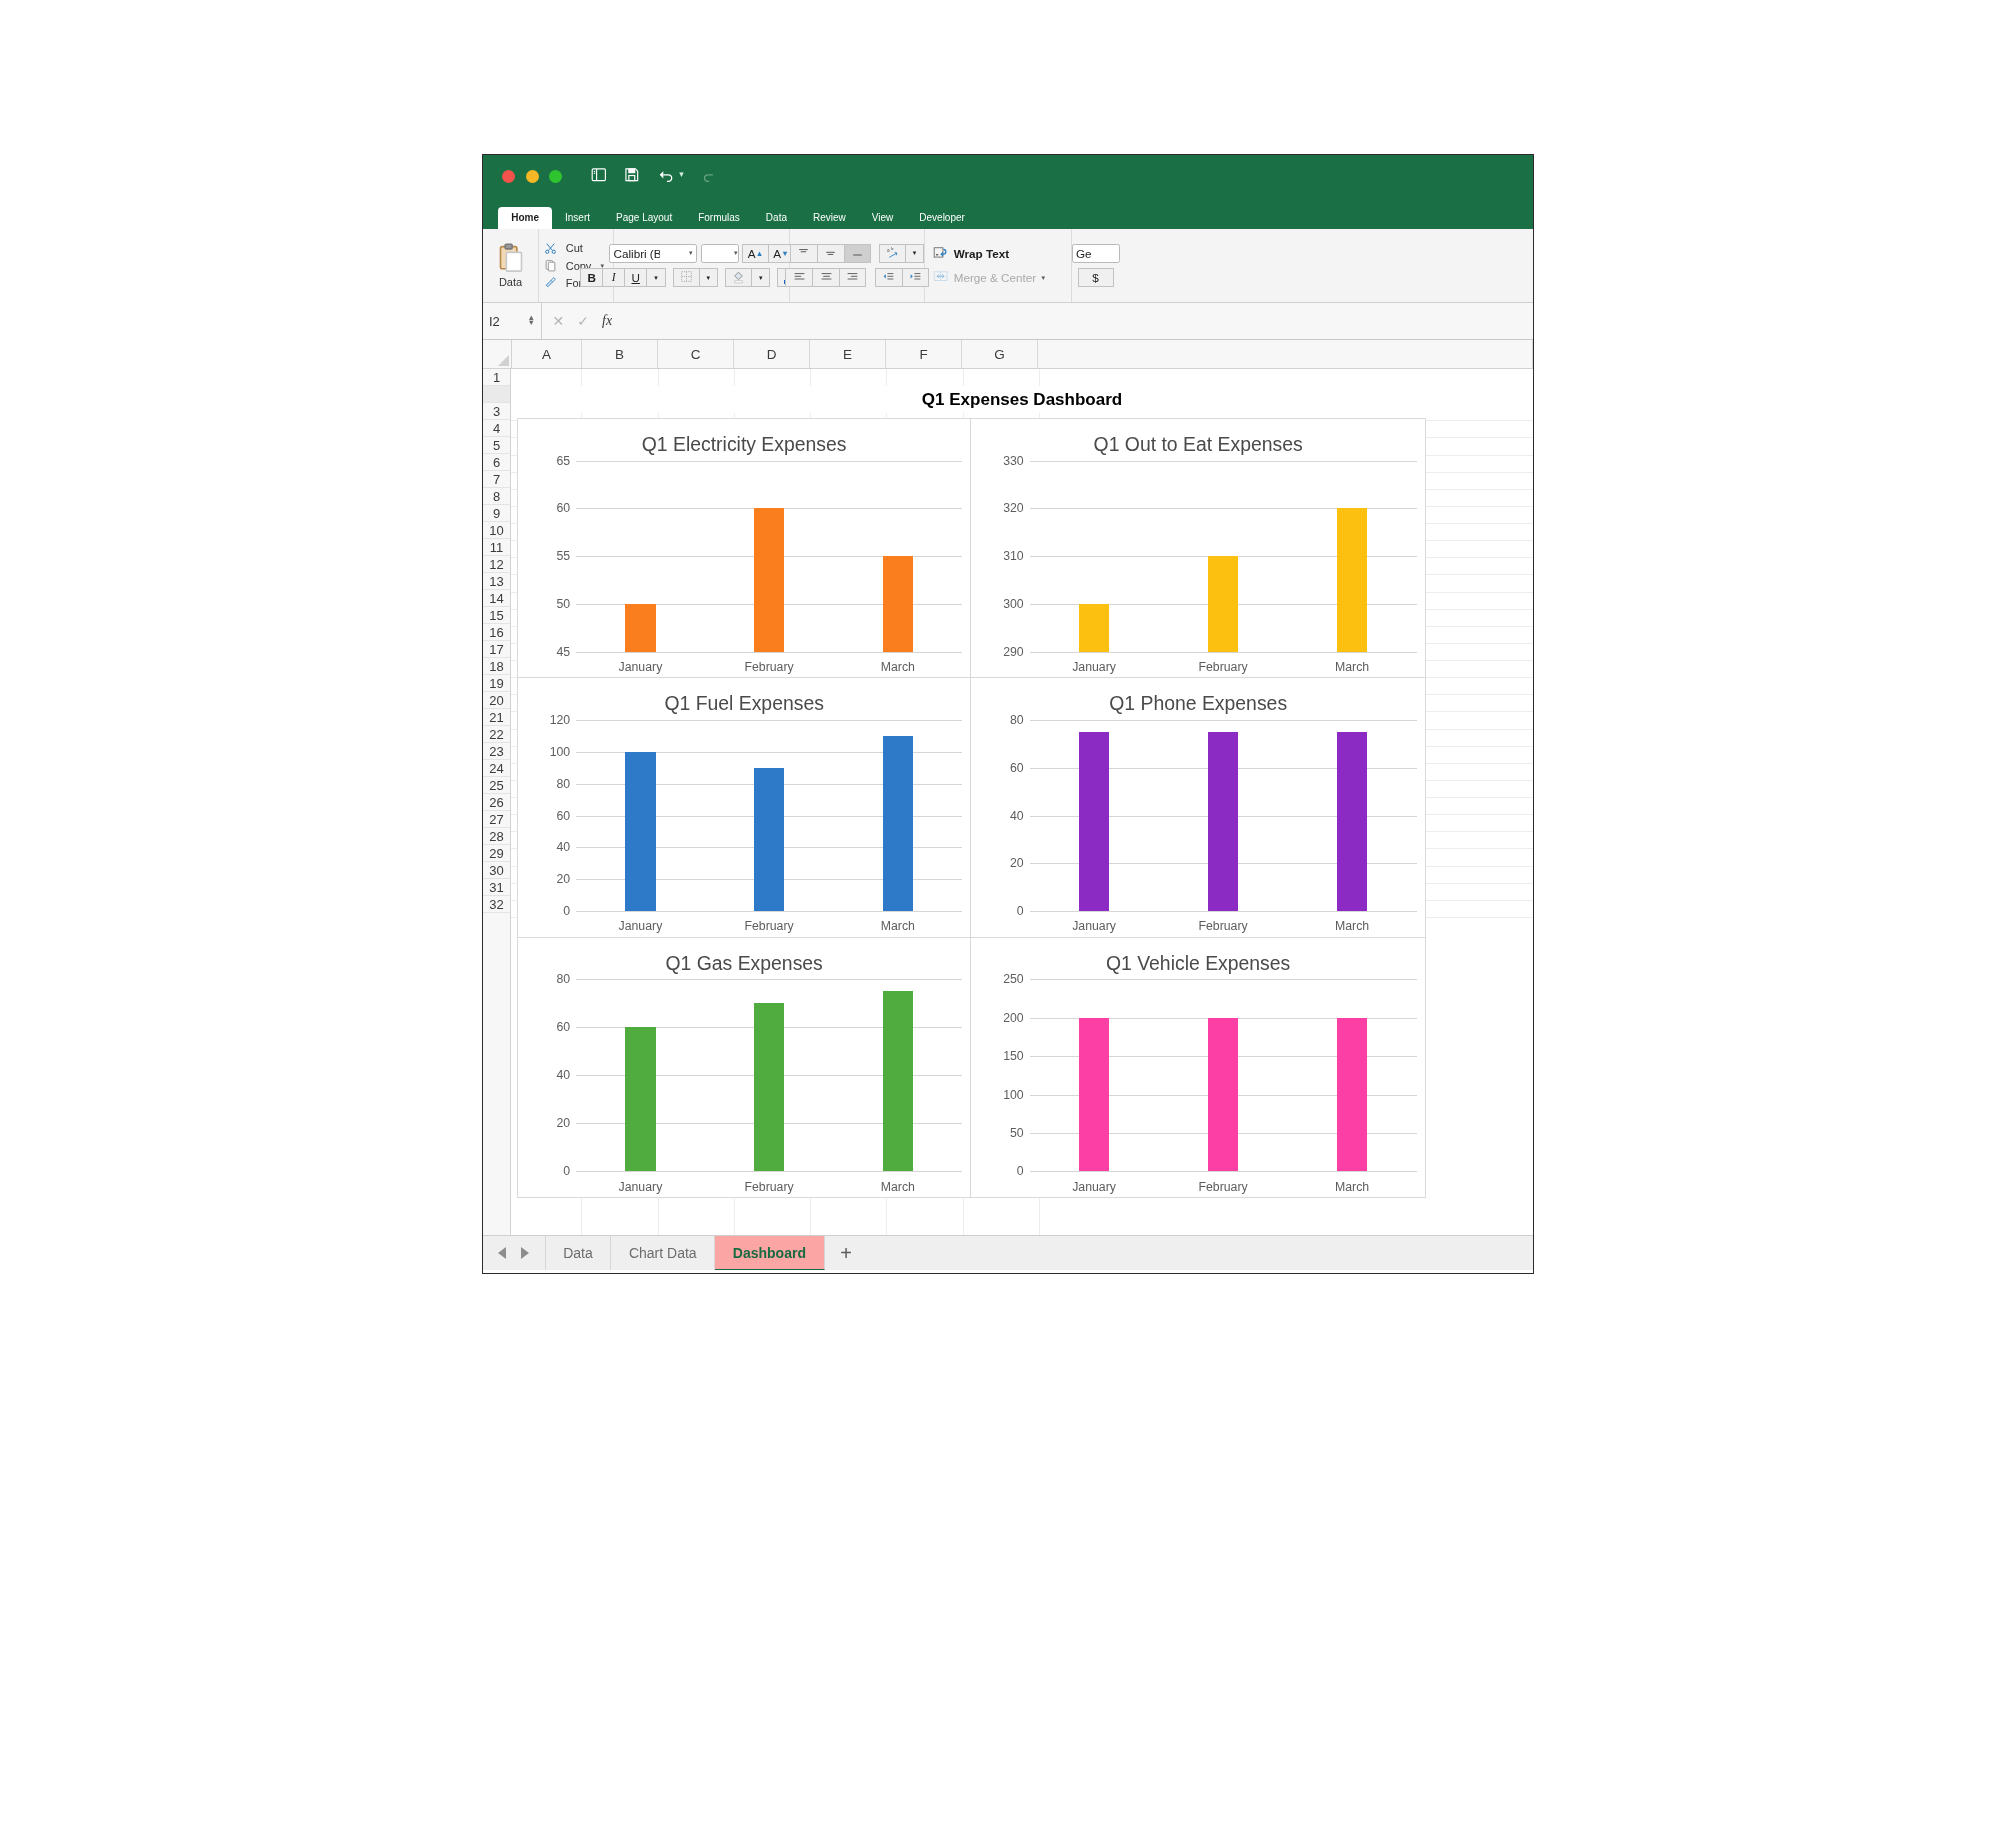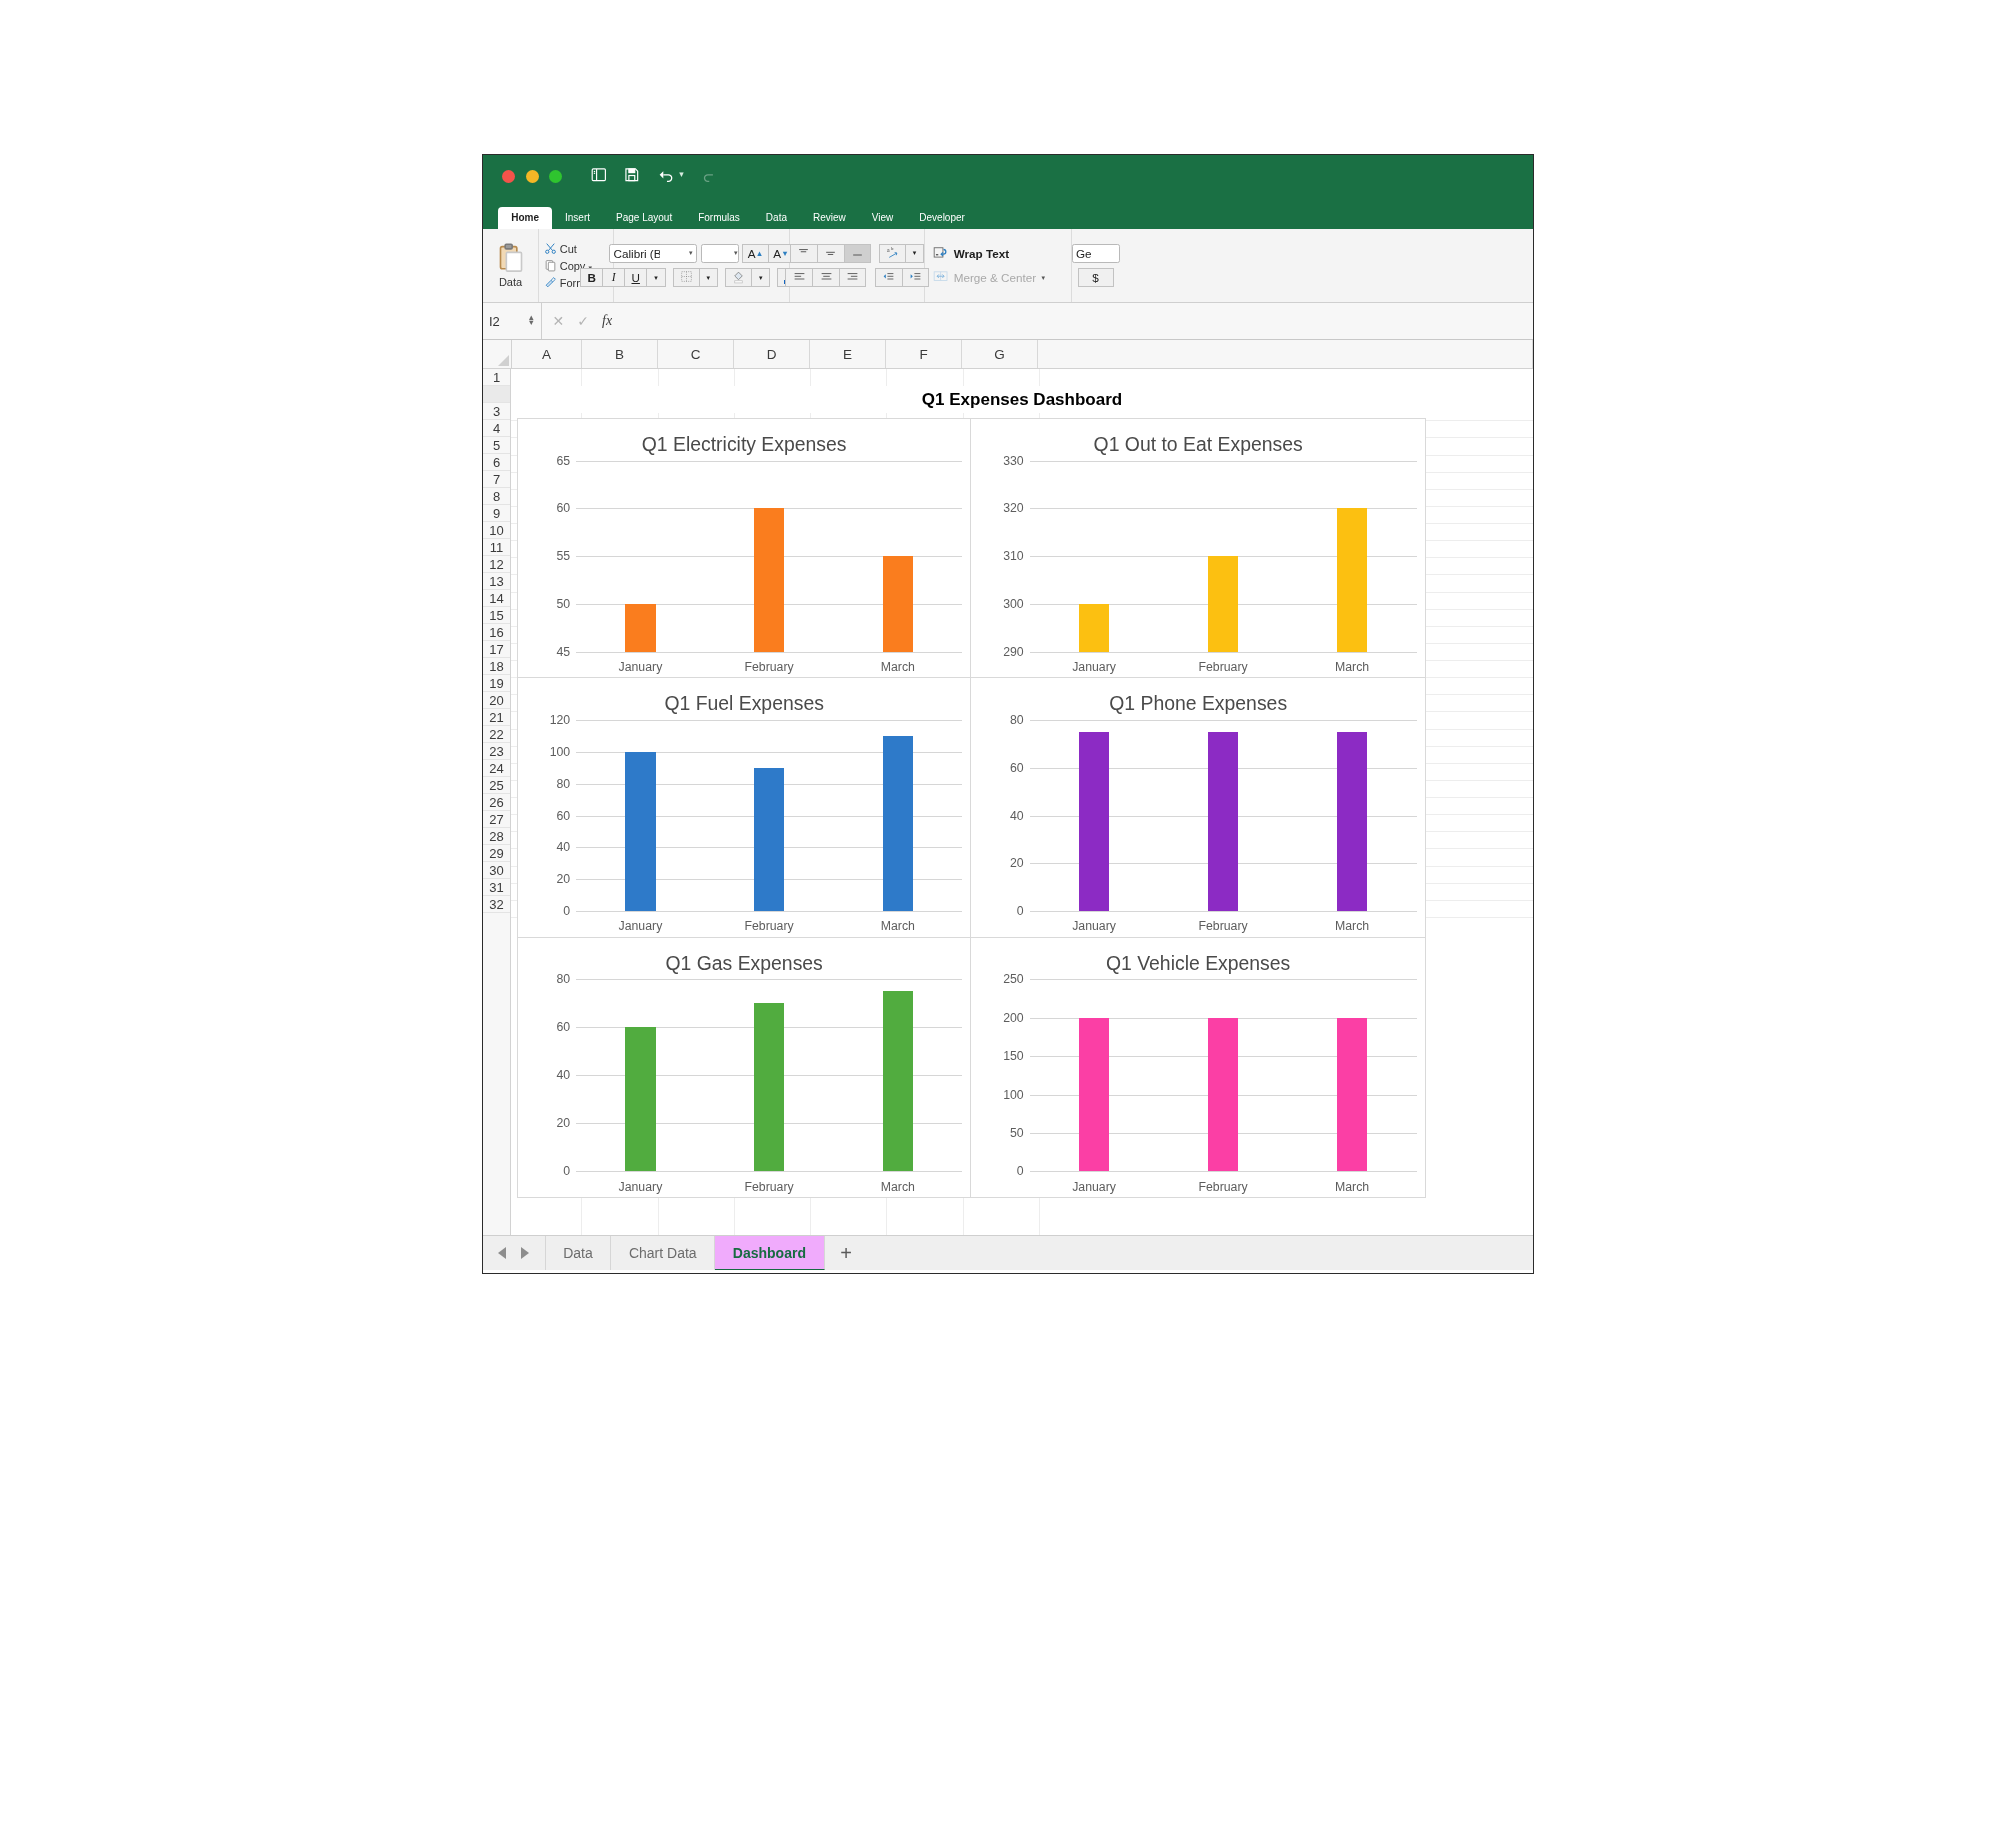--- a/index.html
+++ b/index.html
@@ -29,21 +29,21 @@
   .tabbar{height:32px;background:#1a7044;position:relative;display:flex;align-items:flex-end;padding-left:15.2px;box-sizing:border-box;}
   .rtab{color:#ffffff;font-size:10px;padding:5.3px 13px 6.5px 13px;line-height:1;white-space:nowrap;cursor:default;}
   .rtab.active{background:#ffffff;color:#1d1d1d;border-radius:4.1px 4.1px 0 0;font-weight:bold;}
   
   .ribbon{height:73px;background:#f4f4f4;border-bottom:0.6px solid #cfcfcf;display:flex;align-items:stretch;position:relative;overflow:hidden;}
   .rgroup{display:flex;align-items:center;padding:0 7px;border-right:0.6px solid #dcdcdc;box-sizing:border-box;}
   .rgroup:last-child{border-right:none;}
   .paste-grp{width:56px;flex-direction:column;justify-content:center;align-items:center;gap:1.2px;}
   .paste-lbl{font-size:11px;color:#333;}
   .clip-grp{width:75px;flex-direction:column;justify-content:center;gap:4.1px;align-items:flex-start;padding-left:4.7px;}
-  .clip-item{display:flex;align-items:flex-end;gap:3px;font-size:11px;color:#333;}
+  .clip-item{display:flex;align-items:center;gap:9px;font-size:11px;color:#333;}
   .clip-item .mini{width:13px;height:13px;display:inline-block;}
   .caret-sm{font-size:7px;color:#555;}
   .font-grp{width:176px;flex-direction:column;justify-content:center;gap:4.7px;}
   .fr{display:flex;align-items:center;gap:3.5px;}
   .cbox{background:#fff;border:0.6px solid #b9b9b9;border-radius:2.3px;height:19.4px;display:flex;align-items:center;padding:0 3.5px;font-size:11.7px;color:#222;box-sizing:border-box;gap:29px;}
   .cbox .cv{flex:1;white-space:nowrap;overflow:hidden;}
   .btn{background:#f0f0f0;border:0.6px solid #c2c2c2;height:19.4px;min-width:19.4px;display:flex;align-items:center;justify-content:center;font-size:11.7px;color:#222;box-sizing:border-box;}
   .btn.on{background:#cfcfcf;}
   .btngrp{display:flex;}
   .btngrp .btn{border-right:none;}
@@ -92,21 +92,21 @@
   .bar{width:30.5px;}
   .xaxis{display:flex;margin-left:50px;}
   .xlab{width:33.33%;text-align:center;font-size:12.3px;color:#5d5d5d;padding-top:4.7px;}
   
   .tabstrip{height:34px;background:#efefef;border-top:0.6px solid #cfcfcf;display:flex;align-items:stretch;}
   .navarrows{display:flex;align-items:center;gap:15.2px;padding:0 15.2px;border-right:0.6px solid #d6d6d6;}
   .arw{width:0;height:0;border-style:solid;}
   .arw.l{border-width:6.5px 8.2px 6.5px 0;border-color:transparent #8d8d8d transparent transparent;}
   .arw.r{border-width:6.5px 0 6.5px 8.2px;border-color:transparent transparent transparent #8d8d8d;}
   .stab{display:flex;align-items:center;justify-content:center;padding:0 17.6px;font-size:14px;color:#6c6c6c;border-right:0.6px solid #d6d6d6;box-sizing:border-box;}
-  .stab.active{background:#f0abfc;color:#176b41;font-weight:bold;border-bottom:1.8px solid #176b41;}
+  .stab.active{background:#fca5a5;color:#176b41;font-weight:bold;border-bottom:1.8px solid #176b41;}
   .addtab{display:flex;align-items:center;justify-content:center;width:43px;font-size:20px;color:#5a5a5a;}
   .tabfill{flex:1;}
   
   #logo{position:absolute;left:0;right:0;top:1583px;text-align:center;}
   .logo-top{font-size:38px;font-weight:bold;letter-spacing:4.1px;color:#141b2d;font-family:"Liberation Sans",sans-serif;}
   .logo-bot{font-size:45px;color:#ed1164;font-family:"Liberation Serif",serif;font-style:italic;font-weight:bold;margin-top:-4.7px;}
 </style>
 </head>
 <body>
 

